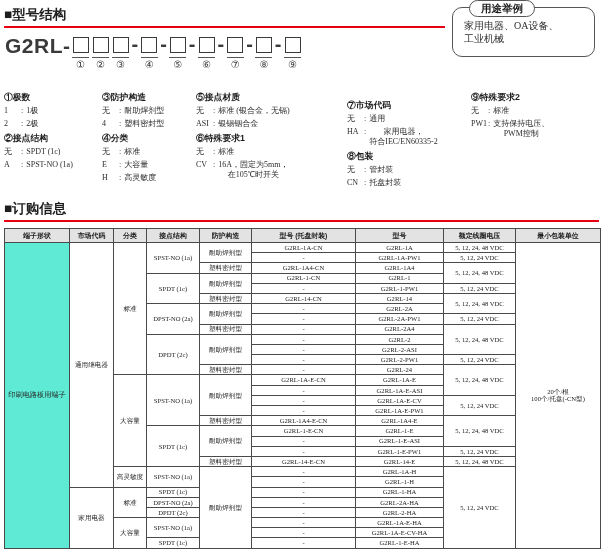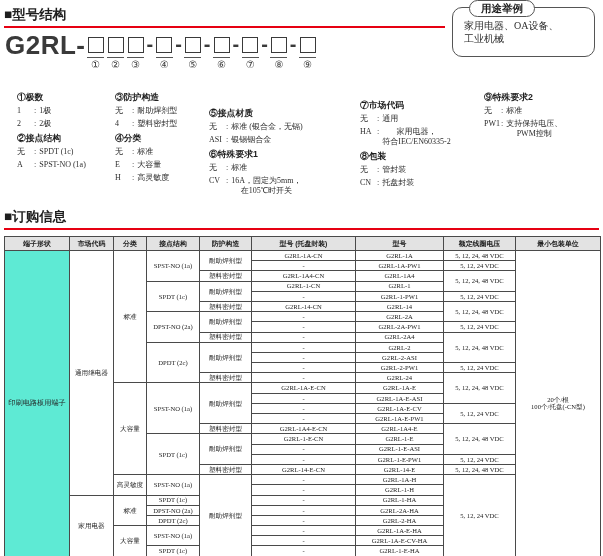--- a/index.html
+++ b/index.html
@@ -9,21 +9,21 @@
 
   
   .sec-title{font-family:"Liberation Sans",sans-serif;font-weight:bold;
              font-size:13.5px;line-height:17px;color:#1e1e1e;}
   .red-rule{height:0;border-bottom:2.3px solid #e60012;margin-top:3px;}
   #rule1{width:441px;}
   #rule2{width:595px;}
 
   
   .model-line{display:flex;align-items:flex-start;margin:7px 0 0 1px;height:44px;}
-  .model-prefix{font-family:"Liberation Sans",sans-serif;font-size:26px;
+  .model-prefix{font-family:"Liberation Sans",sans-serif;font-size:21px;
                 font-weight:bold;color:#3a3a3a;line-height:21px;letter-spacing:.5px;}
   .box-group{display:flex;}
   .model-dash{font-family:"Liberation Sans",sans-serif;font-size:20px;font-weight:bold;
               line-height:19px;color:#3a3a3a;margin:0 1px;}
   .box-unit{display:flex;flex-direction:column;align-items:center;width:20px;}
   .box-sq{width:14px;height:14px;border:1.7px solid #3a3a3a;margin-top:2px;background:#fff;}
   .box-uline{width:17px;height:1px;background:#555;margin-top:4px;}
   .box-circ{font-family:"Liberation Sans",sans-serif;font-size:10px;line-height:11px;
             margin-top:1px;color:#3a3a3a;}
 
@@ -31,23 +31,23 @@
   .usage-box{position:absolute;top:7px;left:452px;width:141px;height:48px;
              border:1.2px solid #555;border-radius:10px;background:#fff;}
   .usage-label{position:absolute;top:-8px;left:16px;background:#fff;border:1.2px solid #555;
                border-radius:9px;padding:0 11px;font-weight:bold;font-size:10.5px;
                line-height:15px;color:#1e1e1e;}
   .usage-text{padding:11px 6px 0 11px;font-size:10px;line-height:13px;white-space:pre-line;}
 
   
   .legend{display:flex;margin-top:9px;}
   .lg-col{flex:0 0 auto;}
-  .lg-col:nth-child(1){width:98px;margin-left:13px;}
+  .lg-col:nth-child(1){width:98px;}
   .lg-col:nth-child(2){width:94px;}
-  .lg-col:nth-child(3){width:151px;margin-top:16px;}
+  .lg-col:nth-child(3){width:151px;}
   .lg-col:nth-child(4){width:124px;margin-top:8px;}
   .lg-col:nth-child(5){width:128px;}
   .lg-title{font-family:"Liberation Sans",sans-serif;font-weight:bold;font-size:8.8px;
             line-height:11px;margin:4px 0 3px;color:#1e1e1e;}
   .lg-item{display:flex;font-size:8px;line-height:10px;margin-bottom:3px;}
   .lg-code{min-width:17px;flex:0 0 auto;}
   .lg-colon{margin:0 3px 0 0;}
   .lg-desc{white-space:pre-line;text-align:center;}
 
   

